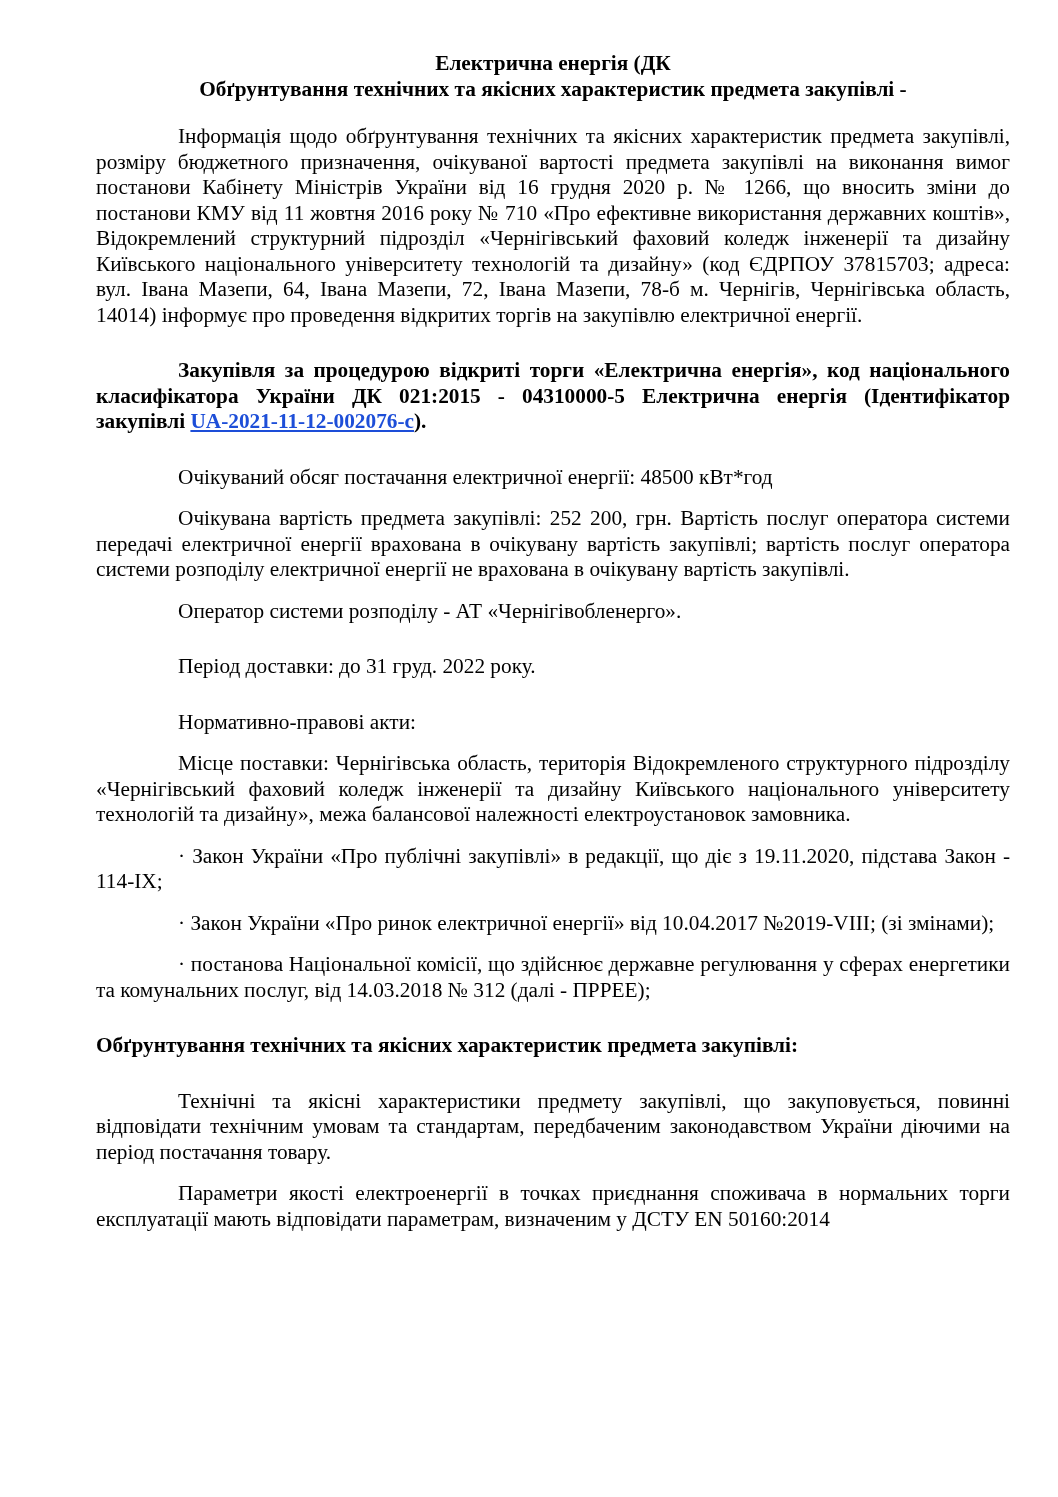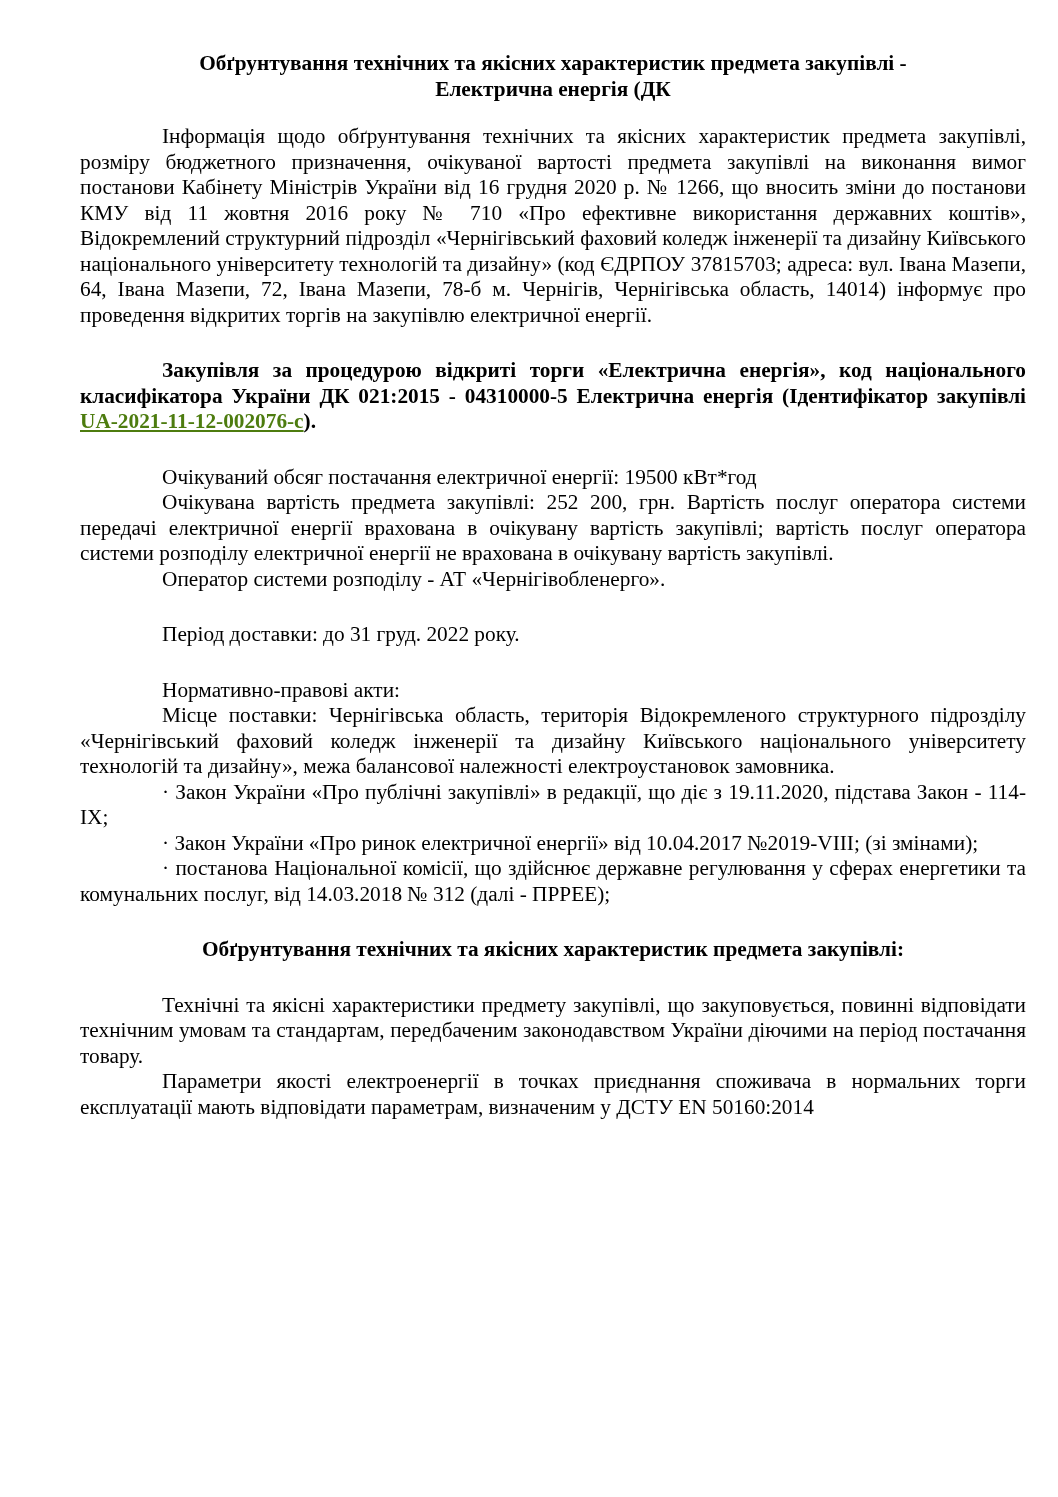--- a/index.html
+++ b/index.html
@@ -6,41 +6,41 @@
   body { width: 1058px; height: 1497px; position: relative; overflow: hidden; }
   .page {
     position: absolute; left: 80px; top: 50px; width: 946px;
     font-family: "Liberation Serif", "DejaVu Serif", serif;
     font-size: 21.3px; line-height: 25.5px; color: #000;
   }
   .title {
     text-align: center; font-weight: bold; font-size: 21.3px; line-height: 26px;
     margin: 0 0 22px 0;
   }
-  p { margin: 0; text-align: justify; }
+  p { margin: 16px; text-align: justify; }
   .indent { text-indent: 82px; }
   .bold { font-weight: bold; }
   .gap-xl { margin-top: 30px; }
-  .center-bold { text-align: center; font-weight: bold; }
+  .center-bold { text-align: left; font-weight: bold; }
   a.link { color: #0000cc; text-decoration: underline; }
 </style>
 </head>
 <body>
 
 <div class="page">
   <div class="title">
+    <div>Електрична енергія (ДК</div>
     <div>Обґрунтування технічних та якісних характеристик предмета закупівлі -</div>
-    <div>Електрична енергія (ДК</div>
   </div>
 
   <p class="indent">Інформація щодо обґрунтування технічних та якісних характеристик предмета закупівлі, розміру бюджетного призначення, очікуваної вартості предмета закупівлі на виконання вимог постанови Кабінету Міністрів України від 16 грудня 2020 р. № 1266, що вносить зміни до постанови КМУ від 11 жовтня 2016 року № 710 «Про ефективне використання державних коштів», Відокремлений структурний підрозділ «Чернігівський фаховий коледж інженерії та дизайну Київського національного університету технологій та дизайну»  (код ЄДРПОУ 37815703; адреса: вул. Івана Мазепи, 64, Івана Мазепи, 72, Івана Мазепи, 78-б м. Чернігів, Чернігівська область, 14014) інформує про проведення відкритих торгів на закупівлю електричної енергії.</p>
 
-  <p class="indent bold gap-xl"><span>Закупівля за процедурою відкриті торги «Електрична енергія», код національного класифікатора України ДК 021:2015 - 04310000-5 Електрична енергія (Ідентифікатор закупівлі </span><a class="link" href="#" style="color: #4d7c0f;">UA-2021-11-12-002076-c</a><span>).</span></p>
+  <p class="indent bold gap-xl"><span>Закупівля за процедурою відкриті торги «Електрична енергія», код національного класифікатора України ДК 021:2015 - 04310000-5 Електрична енергія (Ідентифікатор закупівлі </span><a class="link" href="#" style="color: #1d4ed8;">UA-2021-11-12-002076-c</a><span>).</span></p>
 
-  <p class="indent gap-xl">Очікуваний обсяг постачання електричної енергії: 19500 кВт*год</p>
+  <p class="indent gap-xl">Очікуваний обсяг постачання електричної енергії: 48500 кВт*год</p>
   <p class="indent">Очікувана вартість предмета закупівлі: 252 200, грн. Вартість послуг оператора системи передачі електричної енергії врахована в очікувану вартість закупівлі; вартість послуг оператора системи розподілу електричної енергії не врахована в очікувану вартість закупівлі.</p>
   <p class="indent">Оператор системи розподілу - АТ «Чернігівобленерго».</p>
 
   <p class="indent gap-xl">Період доставки: до 31 груд. 2022 року.</p>
   <p class="indent gap-xl">Нормативно-правові акти:</p>
 
   <p class="indent">Місце поставки: Чернігівська область, територія Відокремленого структурного підрозділу «Чернігівський фаховий коледж інженерії та дизайну Київського національного університету технологій та дизайну», межа балансової належності електроустановок замовника.</p>
   <p class="indent">· Закон України «Про публічні закупівлі» в редакції, що діє з 19.11.2020, підстава Закон - 114-ІХ;</p>
   <p class="indent">· Закон України «Про ринок електричної енергії» від 10.04.2017 №2019-VIII; (зі змінами);</p>
   <p class="indent">· постанова Національної комісії, що здійснює державне регулювання у сферах енергетики та комунальних послуг, від 14.03.2018 № 312 (далі - ПРРЕЕ);</p>

